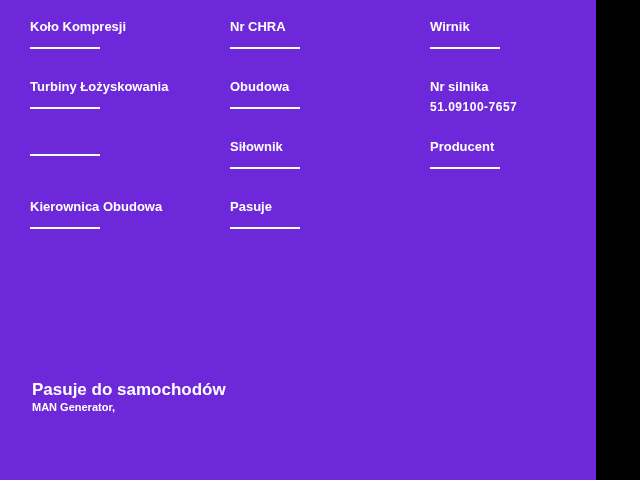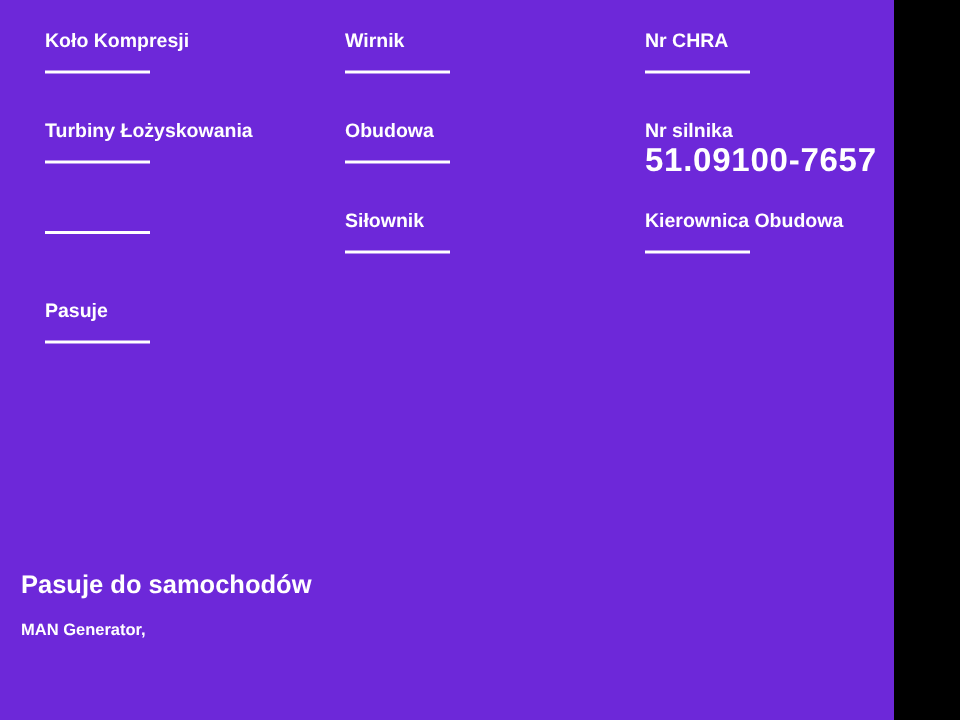--- a/index.html
+++ b/index.html
@@ -31,65 +31,65 @@
     font-weight: bold;
     white-space: nowrap;
   }
   .field-underline {
     width: 70px;
     height: 2px;
     background: #ffffff;
     margin-top: 14px;
   }
   .field-value {
-    font-size: 22px;
+    font-size: 12px;
     line-height: 20px;
     font-weight: bold;
     margin-top: 4px;
     letter-spacing: 0.5px;
     white-space: nowrap;
   }
   .fits-section {
     position: absolute;
-    left: 14px;
+    left: 32px;
     top: 380px;
   }
   .fits-title {
     font-size: 17px;
     line-height: 20px;
     font-weight: bold;
     white-space: nowrap;
   }
   .fits-vehicles {
     font-size: 11px;
     line-height: 13px;
     font-weight: bold;
-    margin-top: 14px;
+    margin-top: 1px;
     white-space: nowrap;
   }
 </style>
 </head>
 <body>
 
 <div class="panel">
 
   <div class="spec-grid">
 
     <div class="field">
       <div class="field-label">Koło Kompresji</div>
       <div class="field-underline"></div>
     </div>
 
     <div class="field">
-      <div class="field-label">Wirnik</div>
+      <div class="field-label">Nr CHRA</div>
       <div class="field-underline"></div>
     </div>
 
     <div class="field">
-      <div class="field-label">Nr CHRA</div>
+      <div class="field-label">Wirnik</div>
       <div class="field-underline"></div>
     </div>
 
     <div class="field">
       <div class="field-label">Turbiny Łożyskowania</div>
       <div class="field-underline"></div>
     </div>
 
     <div class="field">
       <div class="field-label">Obudowa</div>
@@ -103,20 +103,24 @@
 
     <div class="field">
       <div class="field-underline"></div>
     </div>
 
     <div class="field">
       <div class="field-label">Siłownik</div>
       <div class="field-underline"></div>
     </div>
 
+    <div class="field">
+      <div class="field-label">Producent</div>
+      <div class="field-underline"></div>
+    </div>
 
     <div class="field">
       <div class="field-label">Kierownica Obudowa</div>
       <div class="field-underline"></div>
     </div>
 
 
     <div class="field">
       <div class="field-label">Pasuje</div>
       <div class="field-underline"></div>

